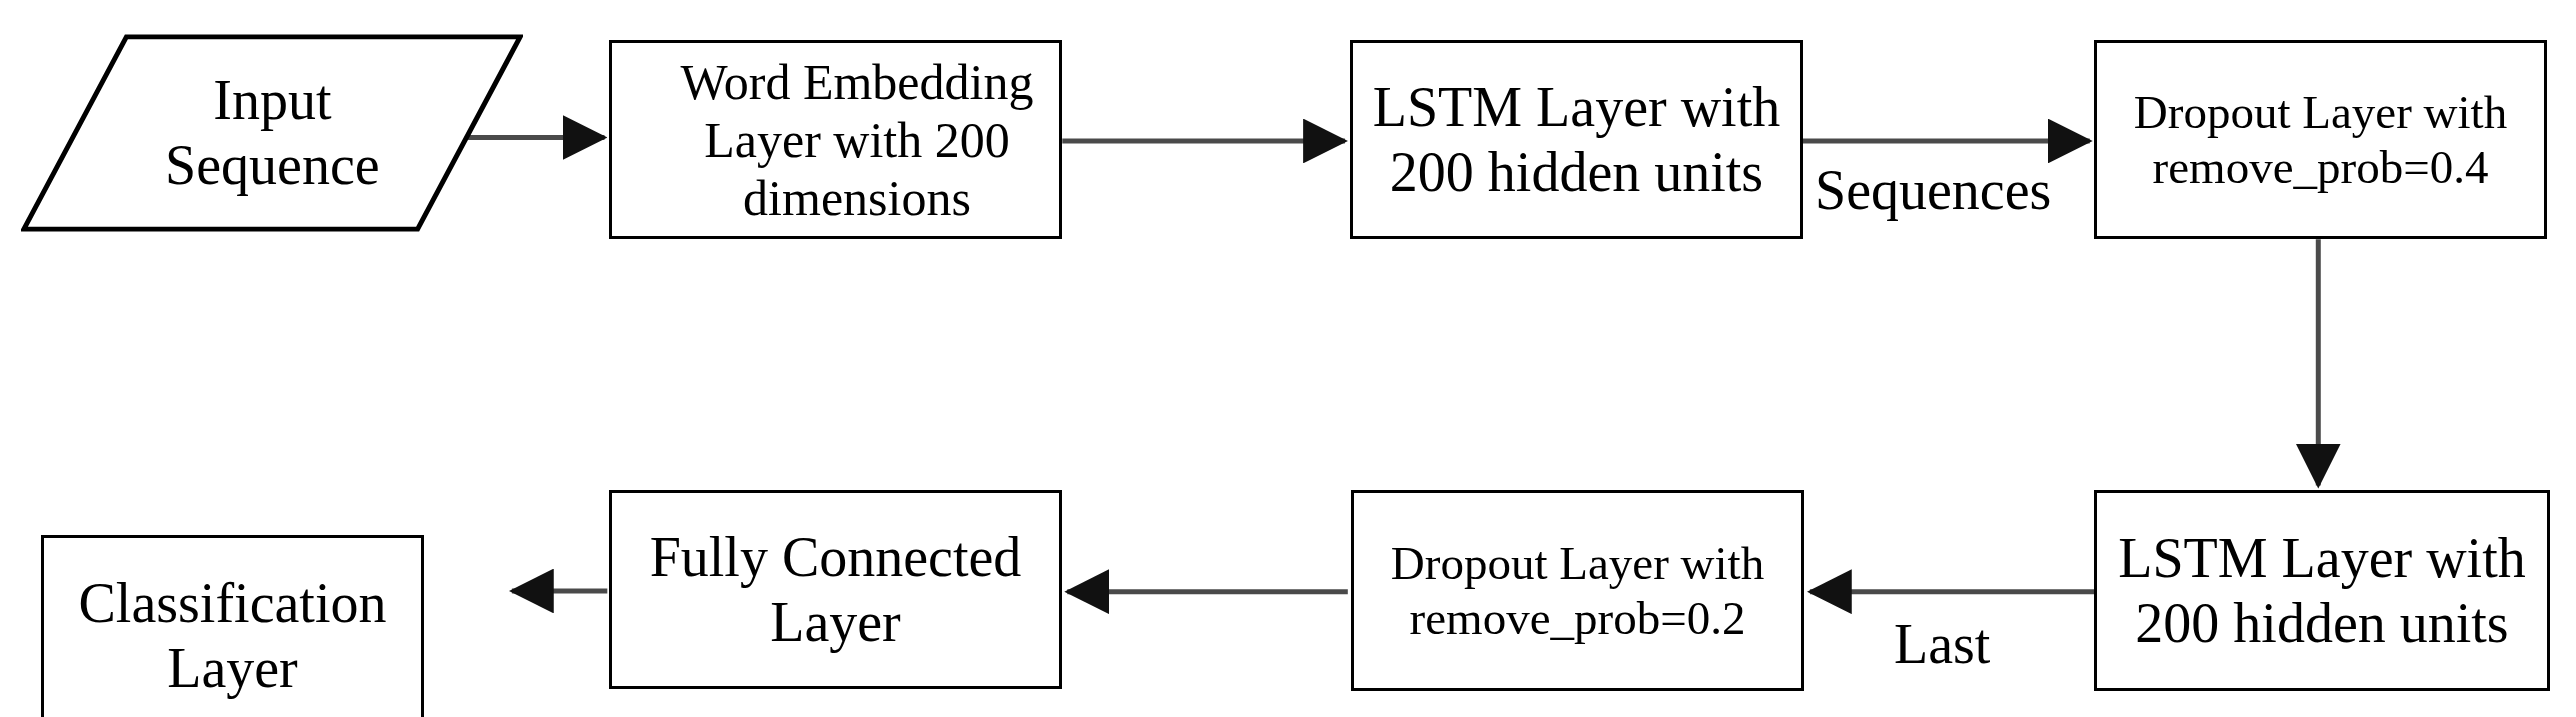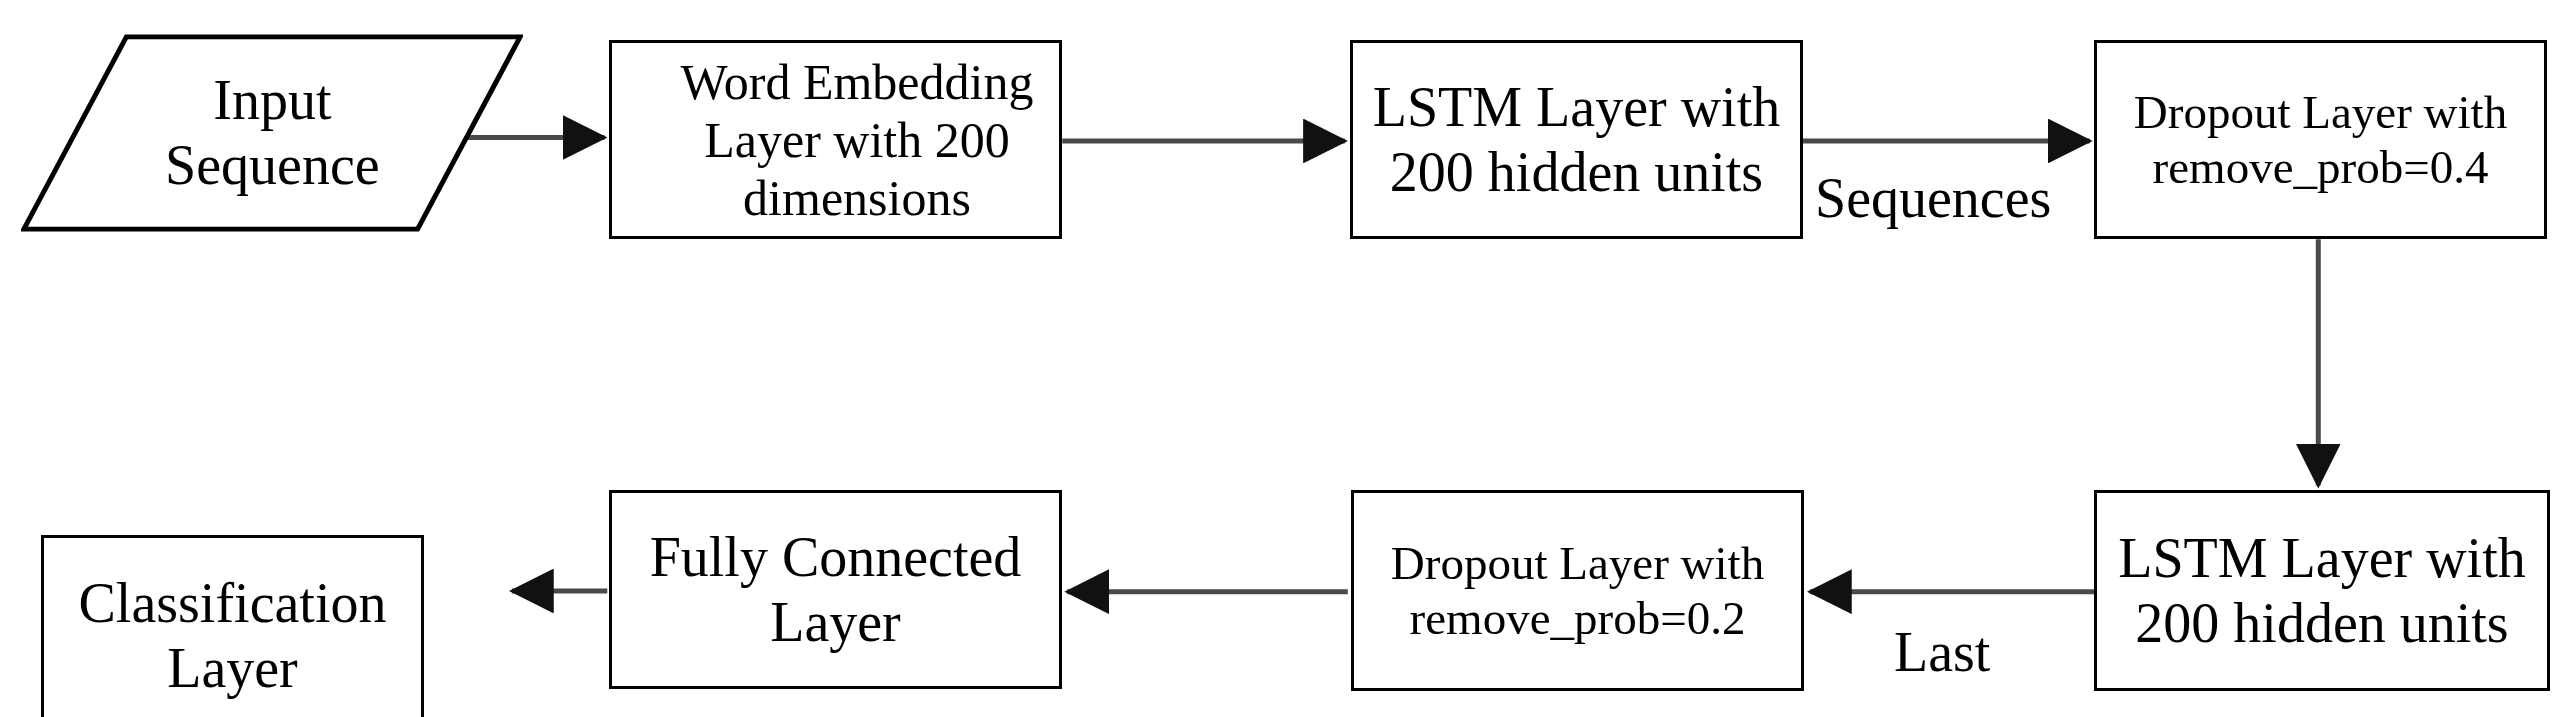--- a/index.html
+++ b/index.html
@@ -67,21 +67,20 @@
     width: 100%;
     text-align: center;
     white-space: pre-line;
   }
   .edge-label {
     position: absolute;
     z-index: 4;
     background: transparent;
     white-space: nowrap;
     line-height: 1;
-    margin-top: 8px;
   }
   .fs-big   { font-size: 56px; }
   .fs-mid   { font-size: 50px; padding-left: 43px; }
   .fs-small { font-size: 47px; }
 </style>
 </head>
 <body>
 
 <div id="diagram-root">
 

